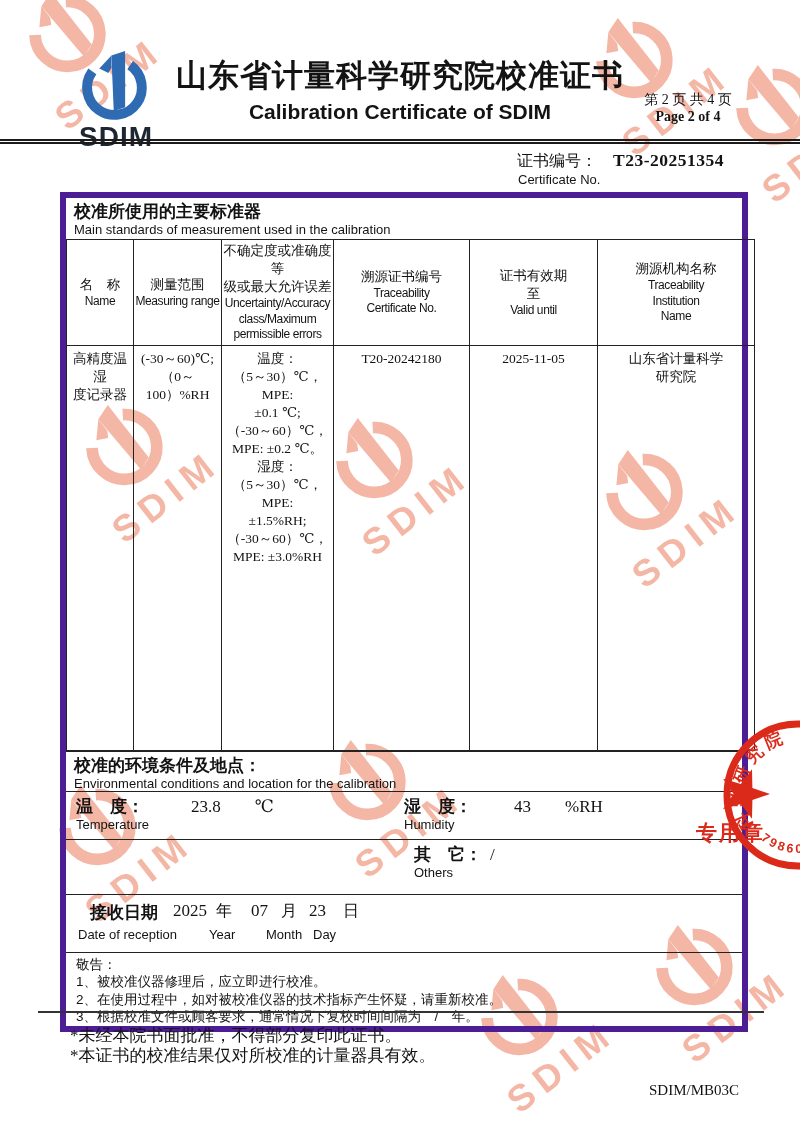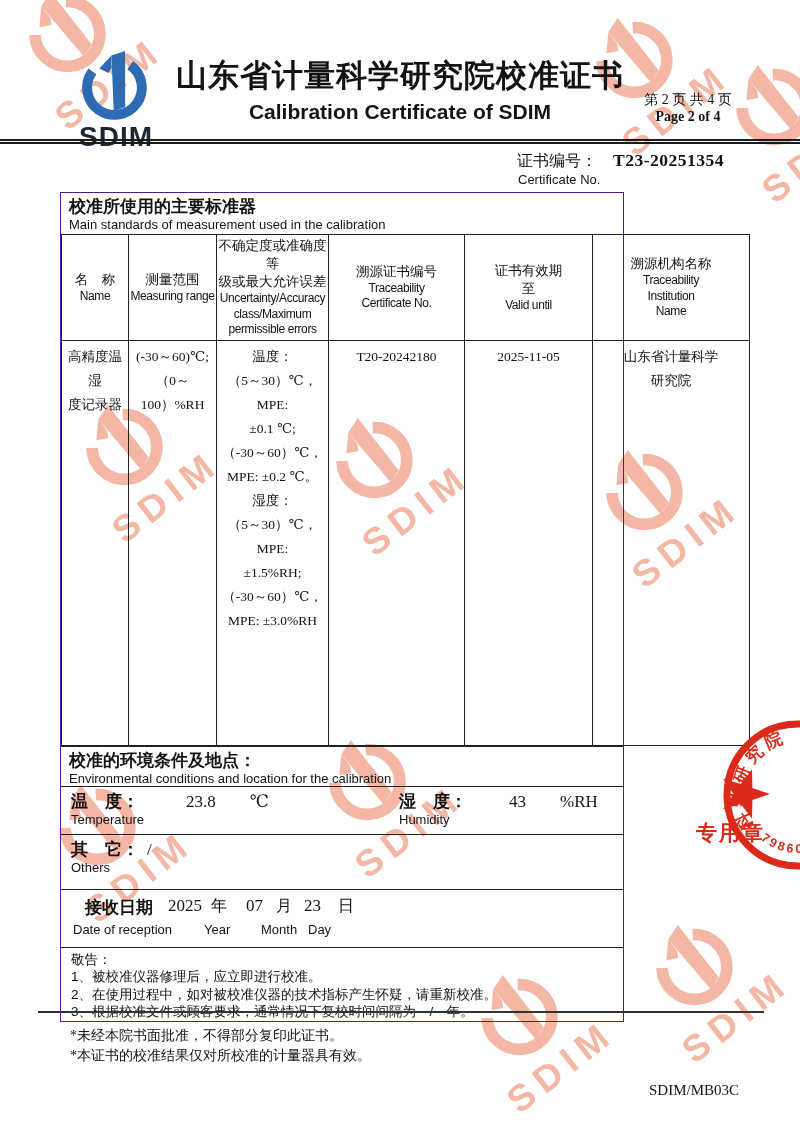--- a/index.html
+++ b/index.html
@@ -23,37 +23,37 @@
   .page-info{position:absolute;left:633px;top:91px;width:110px;text-align:center;
              font-size:14px;line-height:17px;z-index:1;}
   .page-info .en{font-weight:bold;}
   .rule-double{position:absolute;left:0;top:139px;width:800px;height:5px;z-index:1;
                border-top:2.5px solid #1b1b1b;border-bottom:2.5px solid #1b1b1b;box-sizing:border-box;}
   .cert-line{position:absolute;left:517px;top:150px;z-index:1;font-size:16px;}
   .cert-line .num{font-size:17.5px;margin-left:12px;letter-spacing:0.5px;font-weight:bold;}
   .cert-en{position:absolute;left:518px;top:172px;z-index:1;
            font-family:"Liberation Sans",sans-serif;font-size:13px;}
   
-  .main-box{position:absolute;left:60px;top:192px;width:564px;z-index:1;
-            border:1px solid #4c1d95;box-sizing:border-box;background:transparent;}
+  .main-box{position:absolute;left:60px;top:192px;width:688px;z-index:1;
+            border:6px solid #4c1d95;box-sizing:border-box;background:transparent;}
   .sec-title{box-sizing:border-box;padding:3px 8px 0;}
   .sec-title.s1{height:41px;}
   .sec-title.env{height:40px;border-top:1.5px solid #222;}
   .sec-title .cn{font-family:"Liberation Sans",sans-serif;font-weight:bold;font-size:17px;line-height:21px;}
   .sec-title .en{font-family:"Liberation Sans",sans-serif;font-size:13px;line-height:15px;}
   table.std{width:100%;border-collapse:collapse;table-layout:fixed;}
   table.std th,table.std td{border:1.4px solid #222;box-sizing:border-box;}
   table.std th{height:90px;vertical-align:middle;text-align:center;font-weight:normal;padding:2px 1px;}
   table.std th .cn{font-family:"Liberation Sans",sans-serif;font-size:13.5px;line-height:18px;white-space:pre-line;}
   table.std th .en{font-family:"Liberation Sans",sans-serif;font-size:12px;line-height:15.5px;
                    letter-spacing:-0.4px;white-space:pre-line;}
   table.std td{height:405px;vertical-align:top;text-align:center;font-size:13.5px;
-               line-height:24px;padding:4px 2px;white-space:pre-line;}
-  
-  .env-row{display:flex;box-sizing:border-box;border-top:1.5px solid #222;padding:4px 0 0 10px;}
+               line-height:18px;padding:4px 2px;white-space:pre-line;}
+  
+  .env-row{display:flex;box-sizing:border-box;border-top:1.5px solid #222;padding:4px 0 0 10px;justify-content:flex-end;}
   .env-row.r1{height:48px;}
   .env-row.r2{height:55px;}
   .half1{width:328px;display:flex;align-items:flex-start;}
   .half2{flex:1;display:flex;align-items:flex-start;}
   .env-lab{display:flex;flex-direction:column;}
   .env-lab .cn{font-family:"Liberation Sans",sans-serif;font-weight:bold;font-size:17px;line-height:21px;}
   .env-lab .en{font-family:"Liberation Sans",sans-serif;font-size:13px;line-height:15px;}
   .env-val{font-size:17px;line-height:21px;margin-left:42px;}
   .env-unit{font-size:17px;line-height:21px;margin-left:34px;}
   .oth-val{font-size:17px;line-height:21px;margin-left:8px;}
@@ -64,21 +64,21 @@
   .recv .abs{position:absolute;}
   .recv .cnl{font-weight:bold;font-size:17px;}
   .recv .num{font-family:"Liberation Serif",serif;font-size:17px;}
   .recv .unit{font-size:16px;}
   .recv .en{font-size:13px;}
   
   .notice{height:74px;border-top:1.5px solid #222;box-sizing:border-box;padding:3px 10px;
           font-family:"Liberation Sans",sans-serif;font-size:13.5px;line-height:17.5px;}
   
   .footer-rule{position:absolute;left:38px;top:1011px;width:726px;border-top:2px solid #333;z-index:1;}
-  .footnotes{position:absolute;left:70px;top:1026px;z-index:1;font-size:14px;line-height:20px;}
+  .footnotes{position:absolute;left:70px;top:1026px;z-index:1;font-size:17px;line-height:20px;}
   .form-code{position:absolute;left:649px;top:1082px;z-index:1;font-size:15px;}
   
   .stamp{position:absolute;left:640px;top:650px;width:160px;height:300px;z-index:3;pointer-events:none;}
 </style>
 </head>
 <body>
 
 <svg width="0" height="0" style="position:absolute" aria-hidden="true">
   <defs>
     <g id="sdim-mark">

